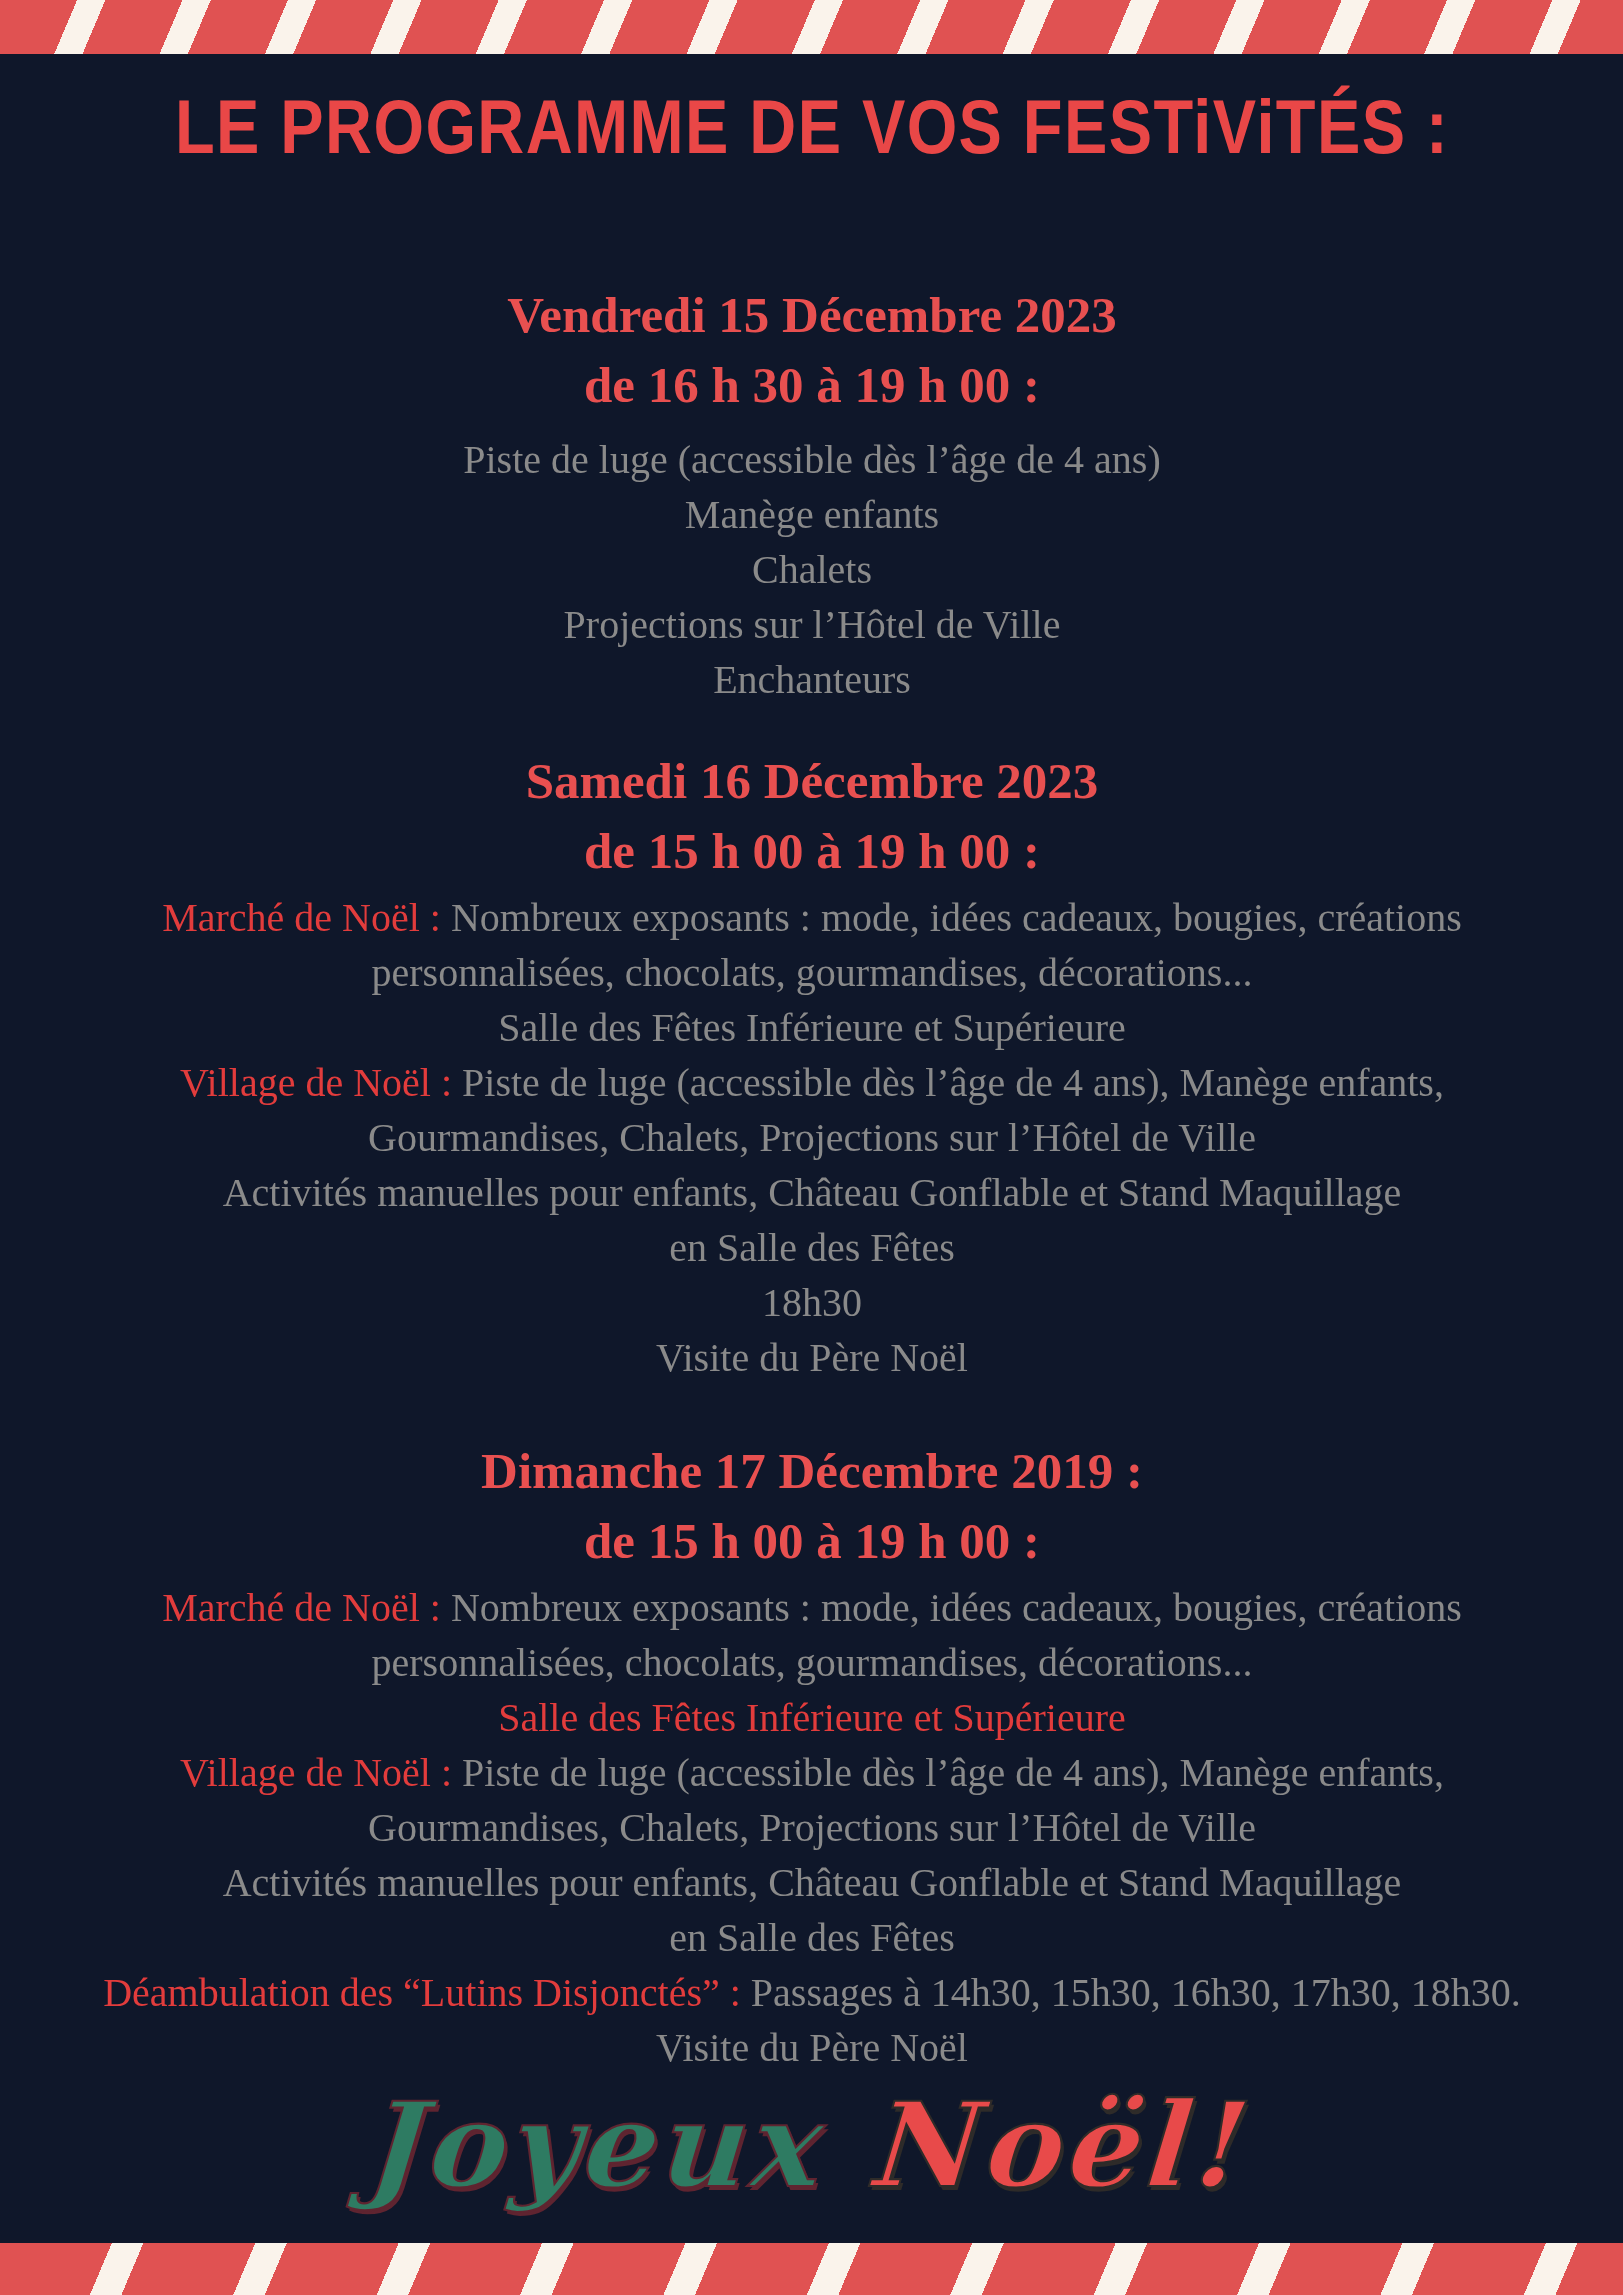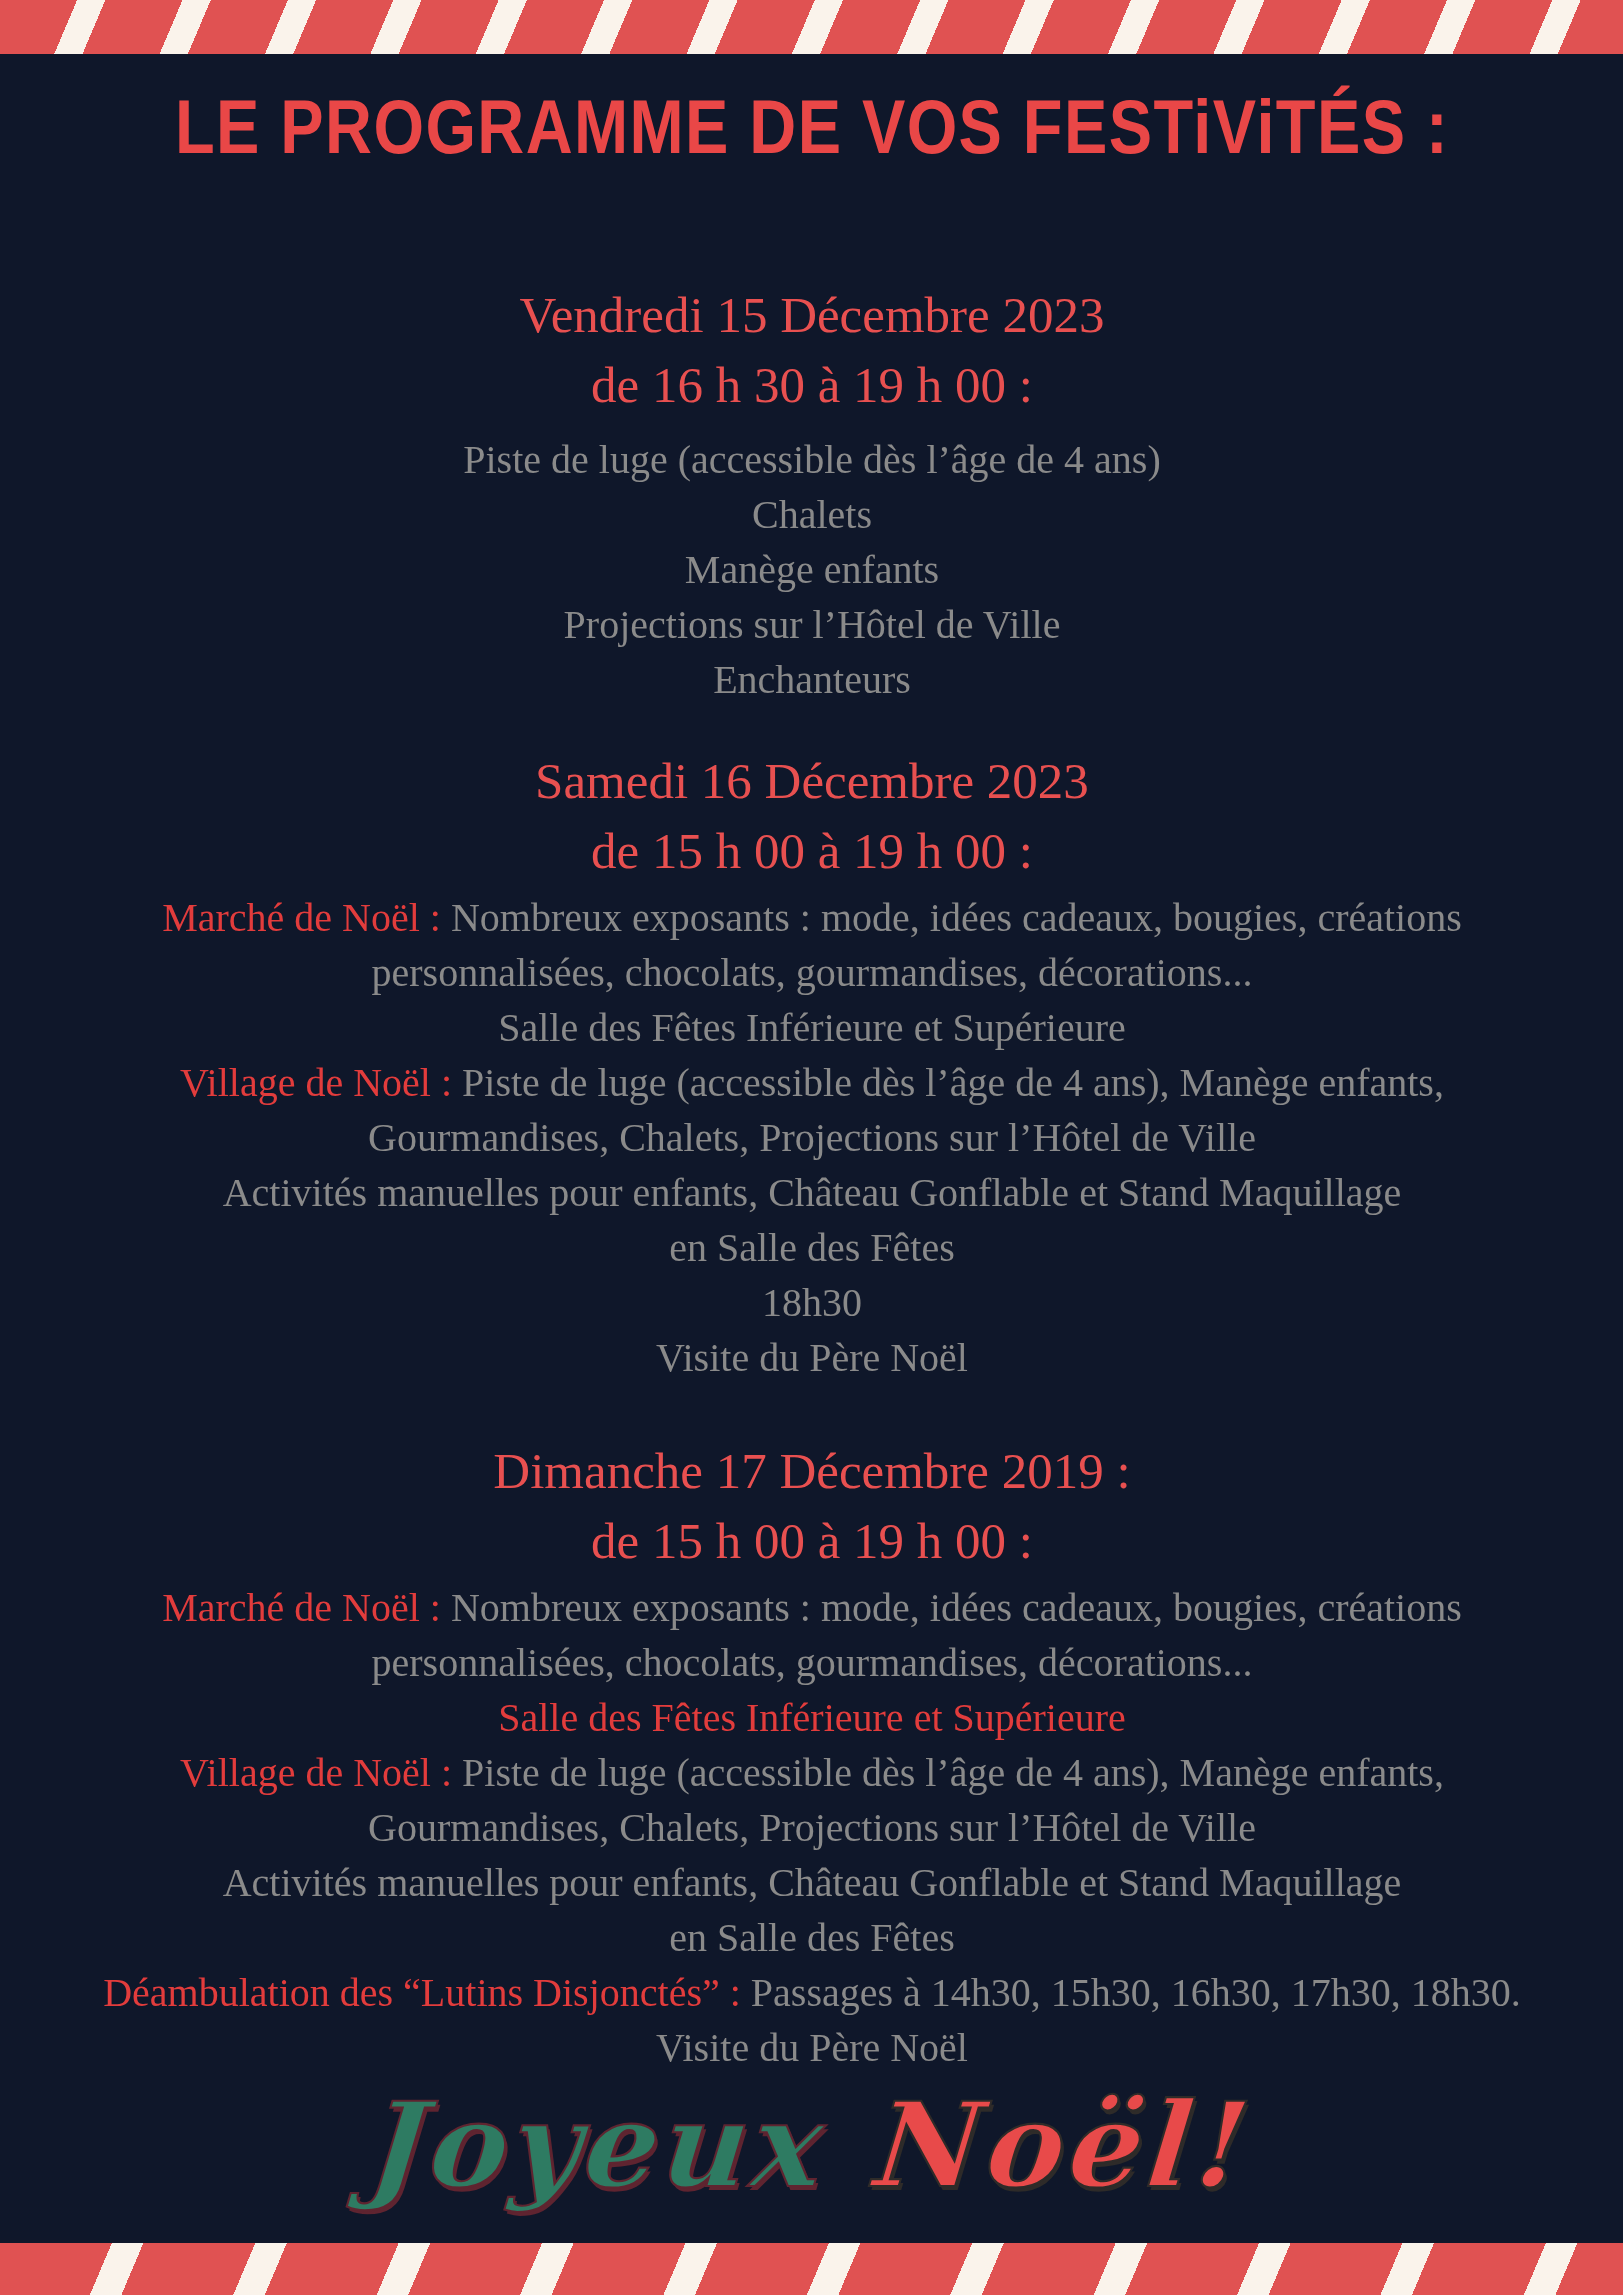--- a/index.html
+++ b/index.html
@@ -42,21 +42,21 @@
     color: #e94747;
     transform: scaleY(1.18);
     transform-origin: top center;
     white-space: nowrap;
   }
   .section { width: 100%; }
   .section .heading,
   .section .subheading {
     font-size: 51px;
     line-height: 51px;
-    font-weight: normal;
+    font-weight: bold;
     color: #e85050;
     margin: 0;
     white-space: nowrap;
   }
   .section .subheading { margin-top: 19.4px; }
   .sec-vendredi { margin-top: 89px; }
   .sec-samedi   { margin-top: 49px; }
   .sec-dimanche { margin-top: 61px; }
   .lines { margin-top: 21px; }
   .sec-samedi .lines, .sec-dimanche .lines { margin-top: 12.5px; }
@@ -99,22 +99,22 @@
 
   <div class="content">
     <h1 class="title">LE PROGRAMME DE VOS FESTiViTÉS :</h1>
 
     <div id="sections-root">
         <section class="section sec-vendredi">
           <h2 class="heading">Vendredi 15 Décembre 2023</h2>
           <h3 class="subheading">de 16 h 30 à 19 h 00 :</h3>
           <div class="lines">
             <div class="line"><span class="seg-gray">Piste de luge (accessible dès l’âge de 4 ans)</span></div>
+            <div class="line"><span class="seg-gray">Manège enfants</span></div>
             <div class="line"><span class="seg-gray">Chalets</span></div>
-            <div class="line"><span class="seg-gray">Manège enfants</span></div>
             <div class="line"><span class="seg-gray">Projections sur l’Hôtel de Ville</span></div>
             <div class="line"><span class="seg-gray">Enchanteurs</span></div>
           </div>
         </section>
         <section class="section sec-samedi">
           <h2 class="heading">Samedi 16 Décembre 2023</h2>
           <h3 class="subheading">de 15 h 00 à 19 h 00 :</h3>
           <div class="lines">
             <div class="line"><span class="seg-red">Marché de Noël : </span><span class="seg-gray">Nombreux exposants : mode, idées cadeaux, bougies, créations</span></div>
             <div class="line"><span class="seg-gray">personnalisées, chocolats, gourmandises, décorations...</span></div>

